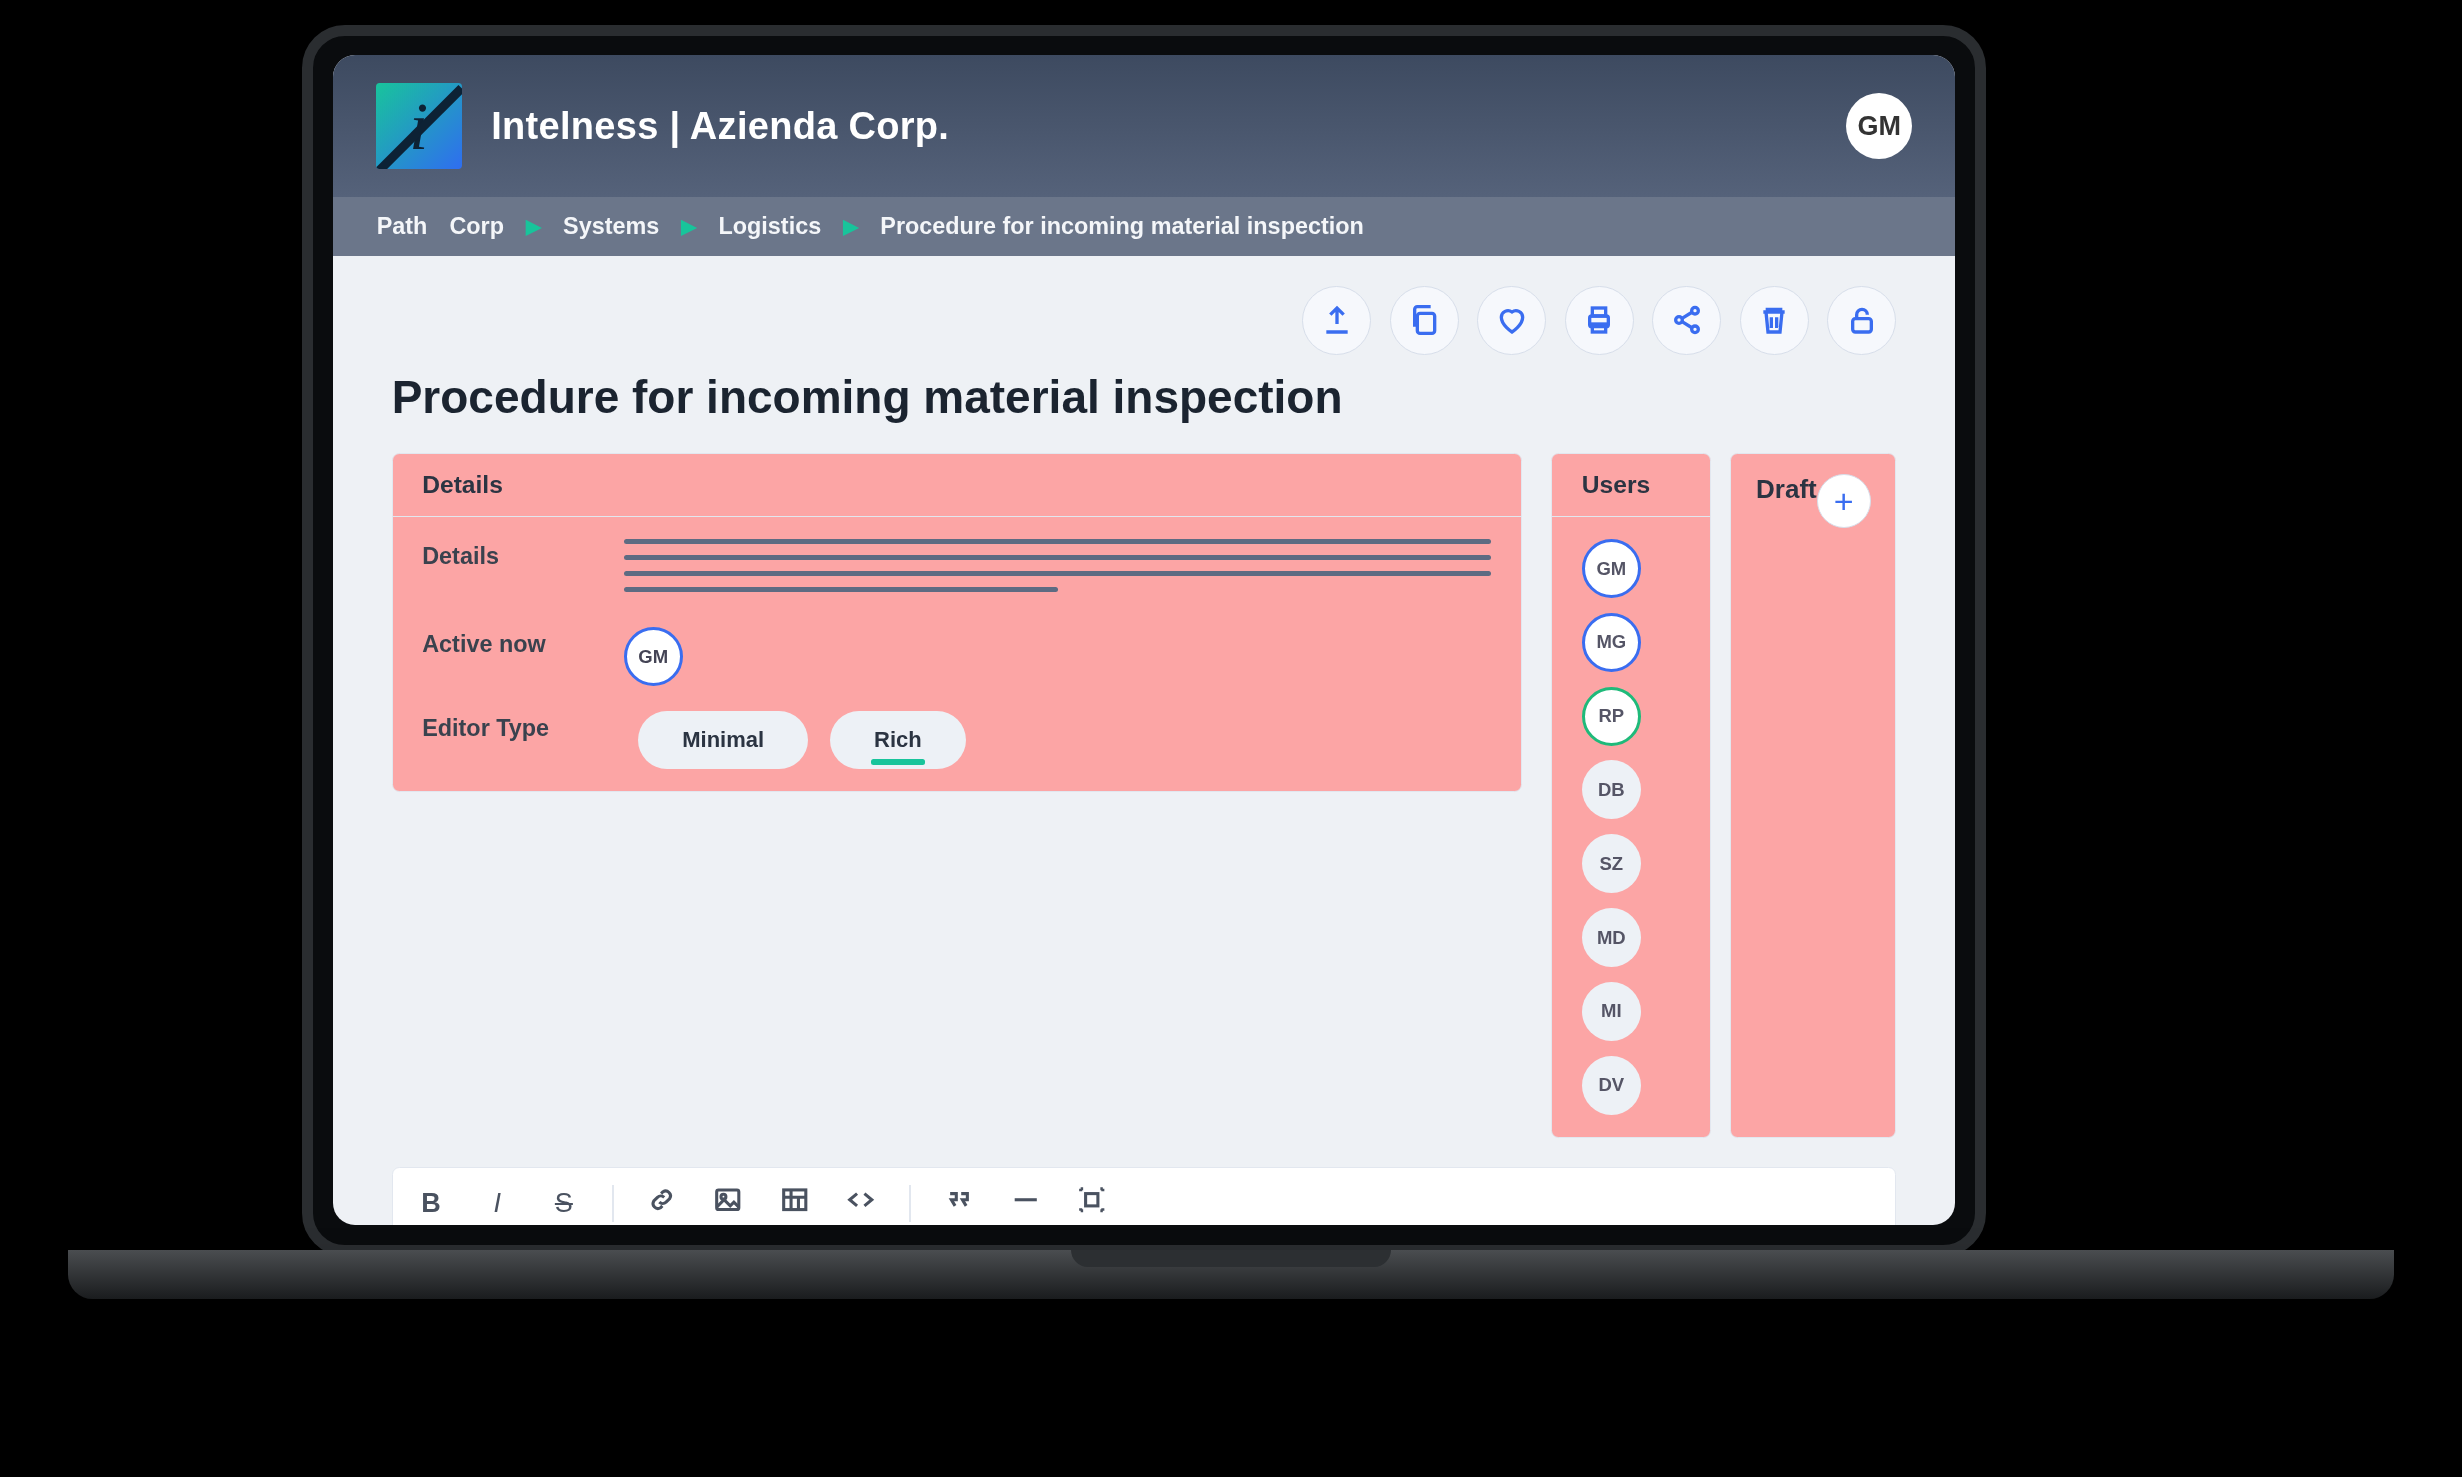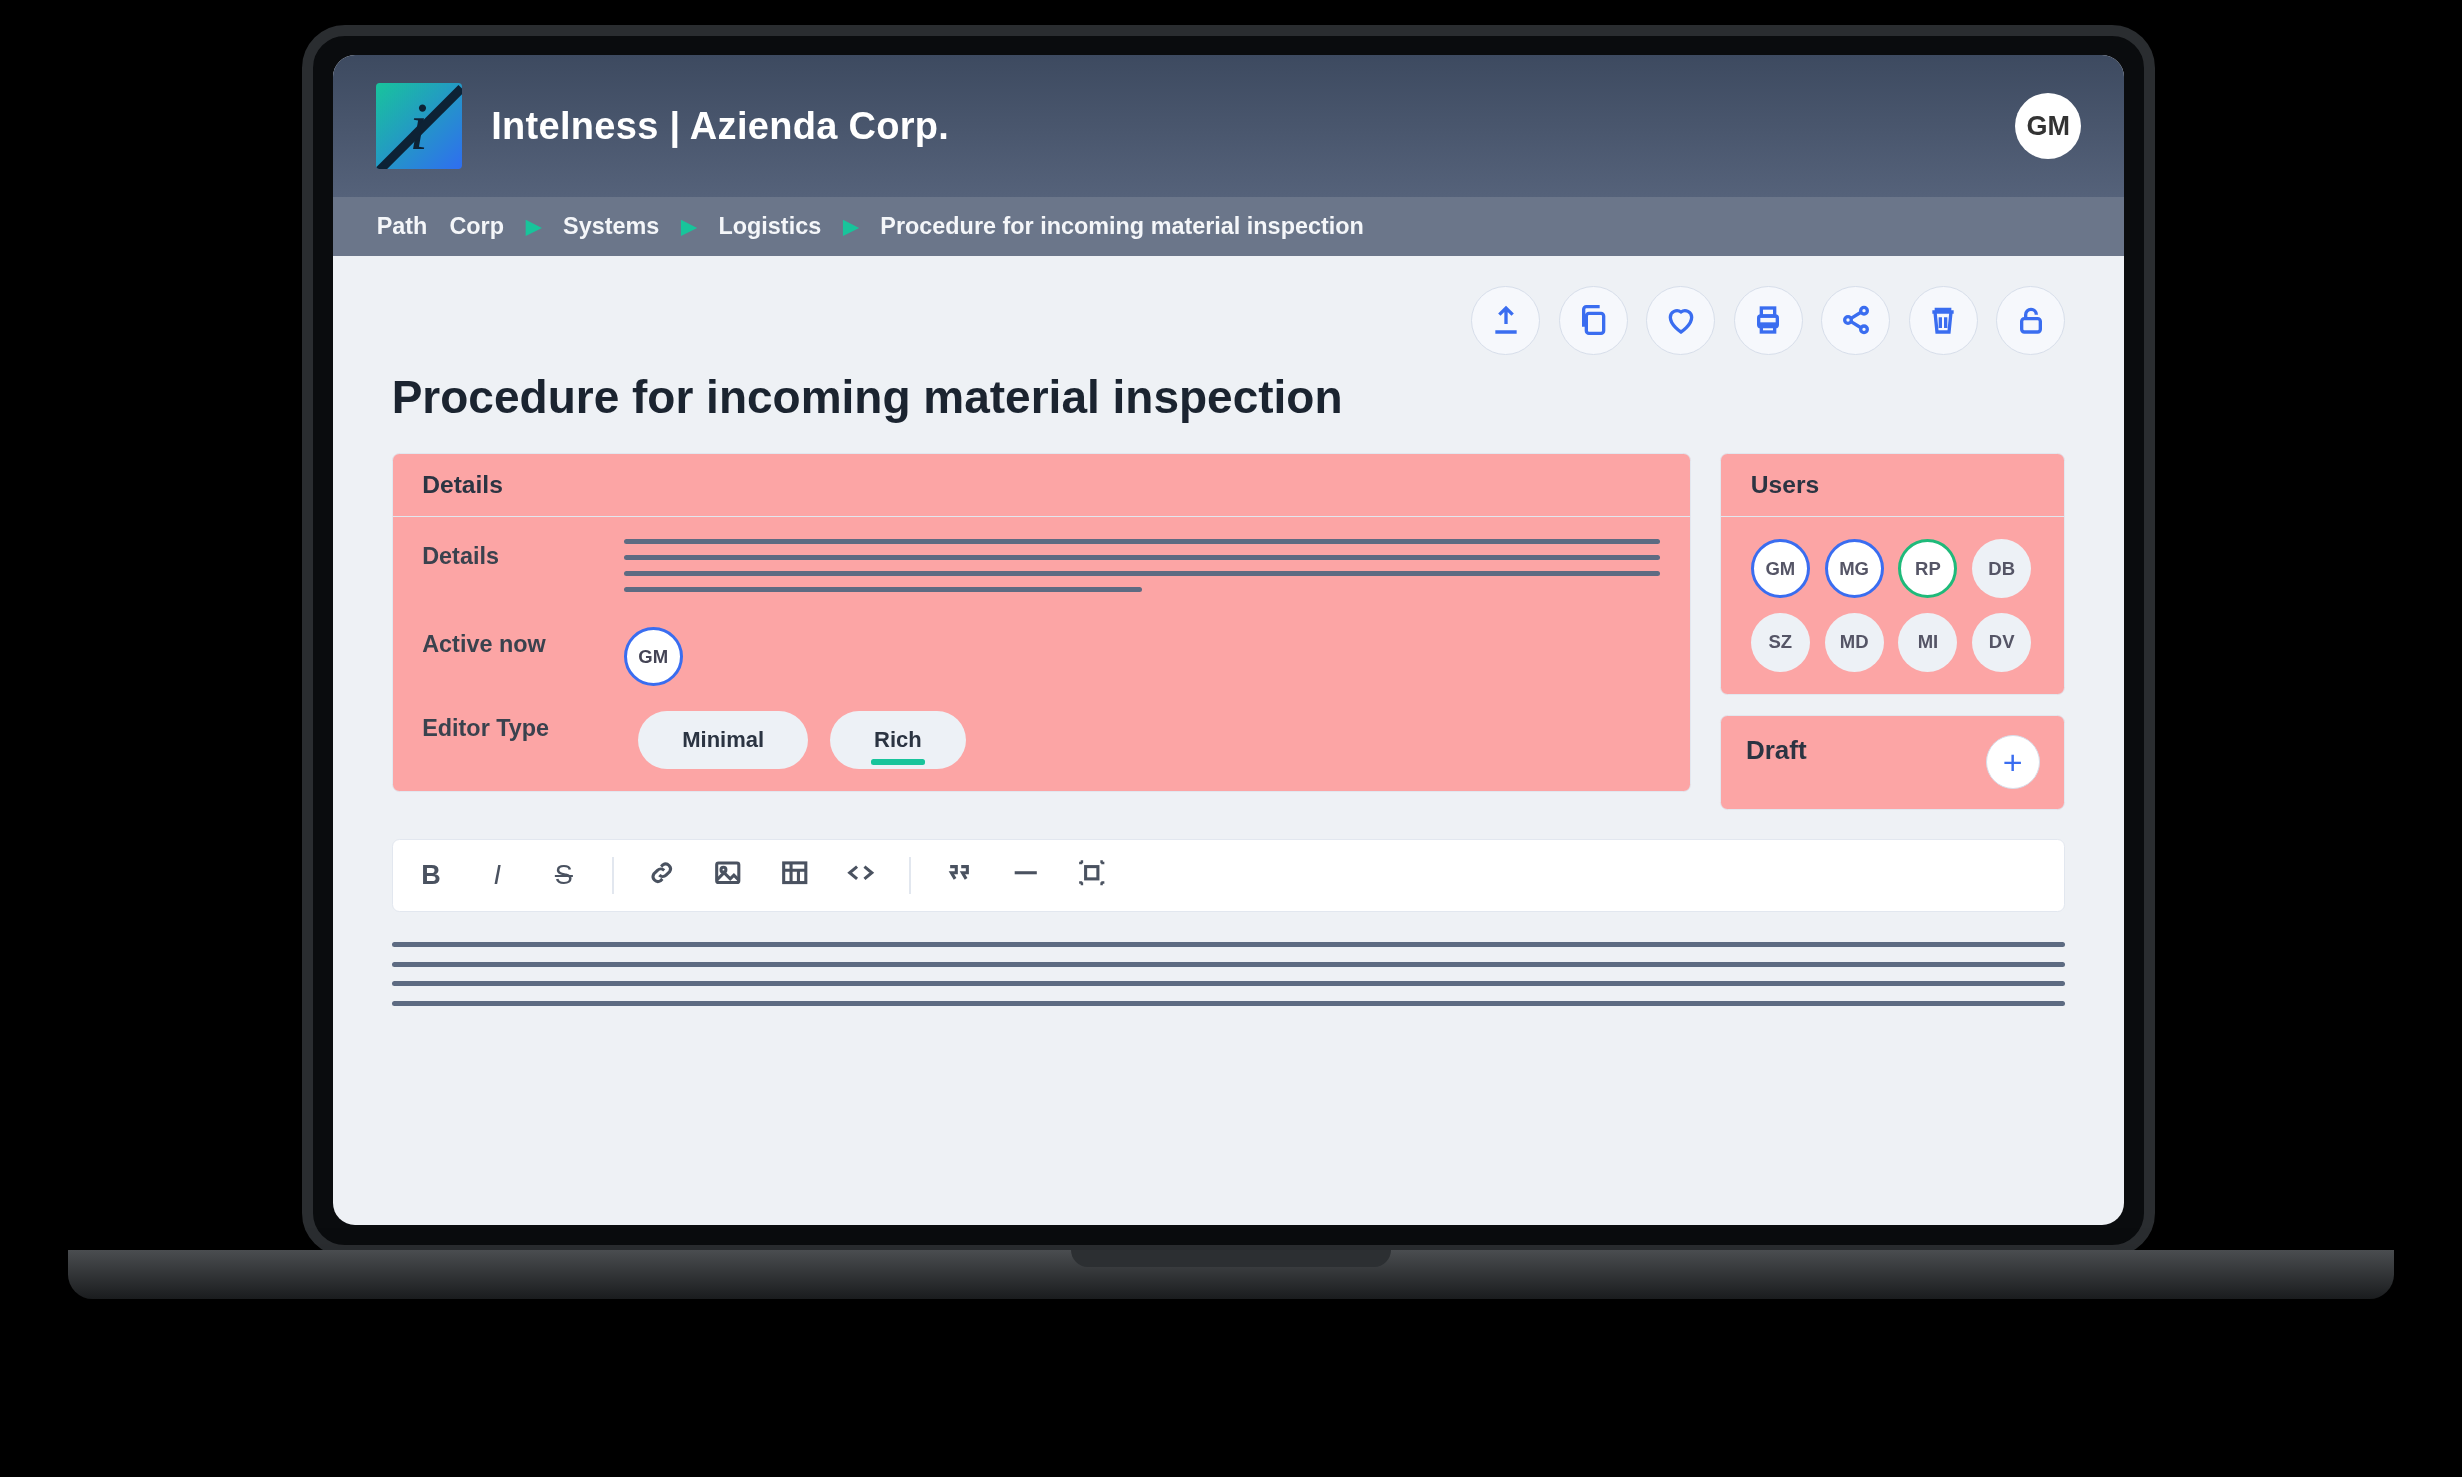--- a/index.html
+++ b/index.html
@@ -12,21 +12,21 @@
     align-items: center;
     justify-content: center;
   }
   .stage { position: relative; width: 2462px; height: 1477px; }
 
   
   .laptop-frame {
     position: absolute;
     left: 302px;
     top: 24.6px;
-    width: 1853px;
+    width: 1684px;
     height: 1231px;
     background: #0a0c0e;
     border: 11px solid #2a2d30;
     border-radius: 43px;
     box-shadow: 0 24.6px 49px rgba(0,0,0,.8);
     overflow: hidden;
   }
   .laptop-base {
     position: absolute;
     left: 68px; right: 68px;
@@ -136,21 +136,21 @@
 
   .page-title {
     font-size: 46px;
     font-weight: 800;
     color:#1b2430;
     margin: 4.9px 0 29.5px 0;
   }
 
   .cols { display:flex; gap:29.5px; }
   .left { flex:1; }
-  .right { width:345px; display:flex; flex-direction:column; gap:19.7px; }
+  .right { width:345px; display:flex; flex-direction:row; gap:19.7px; }
 
   .card {
     background:#fca5a5;
     border:1.8px solid #e2e7ef;
     border-radius:7.4px;
   }
   .card-head {
     padding: 17px 29.5px;
     font-size: 24.6px;
     font-weight: 700;

